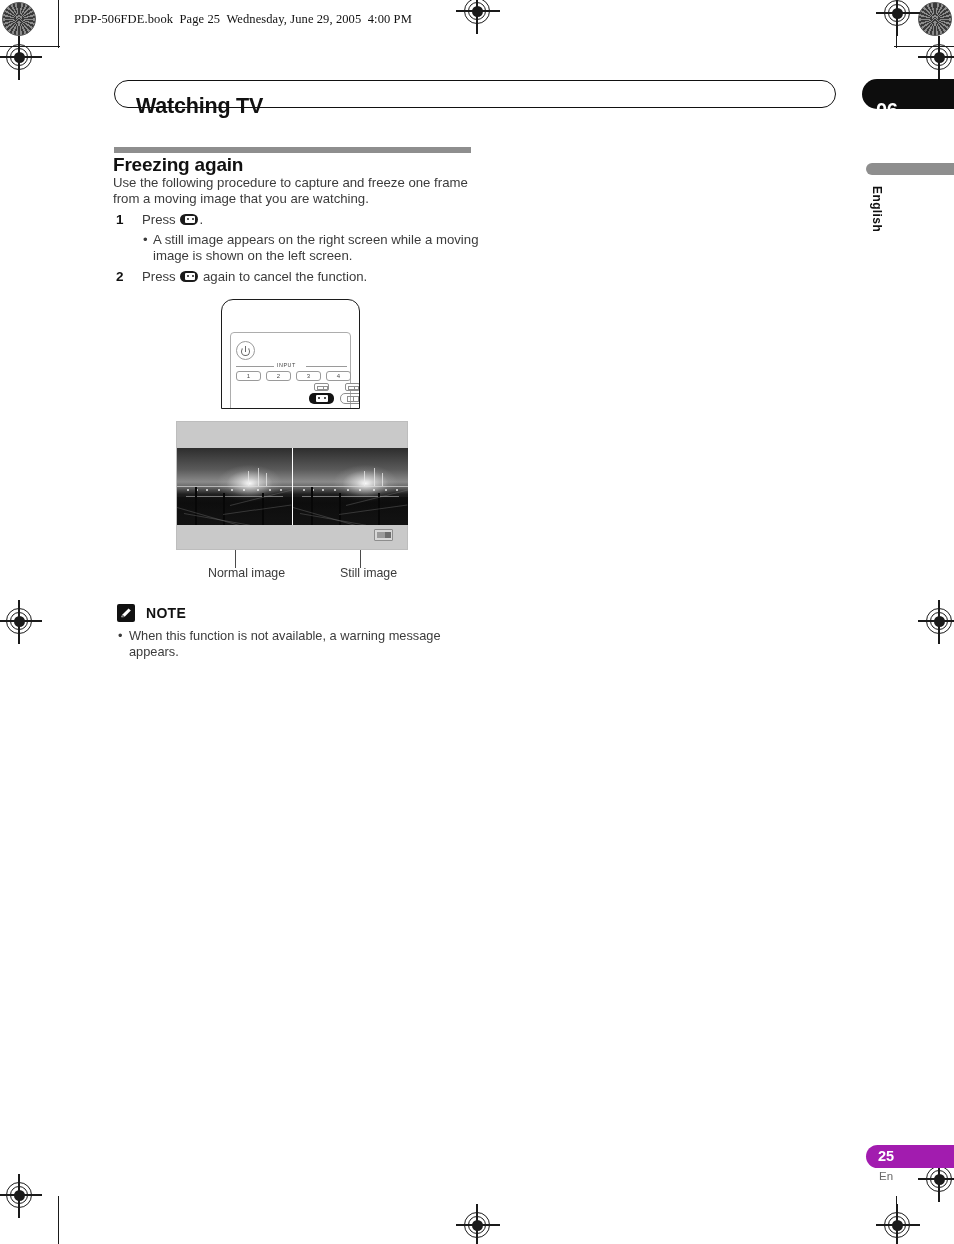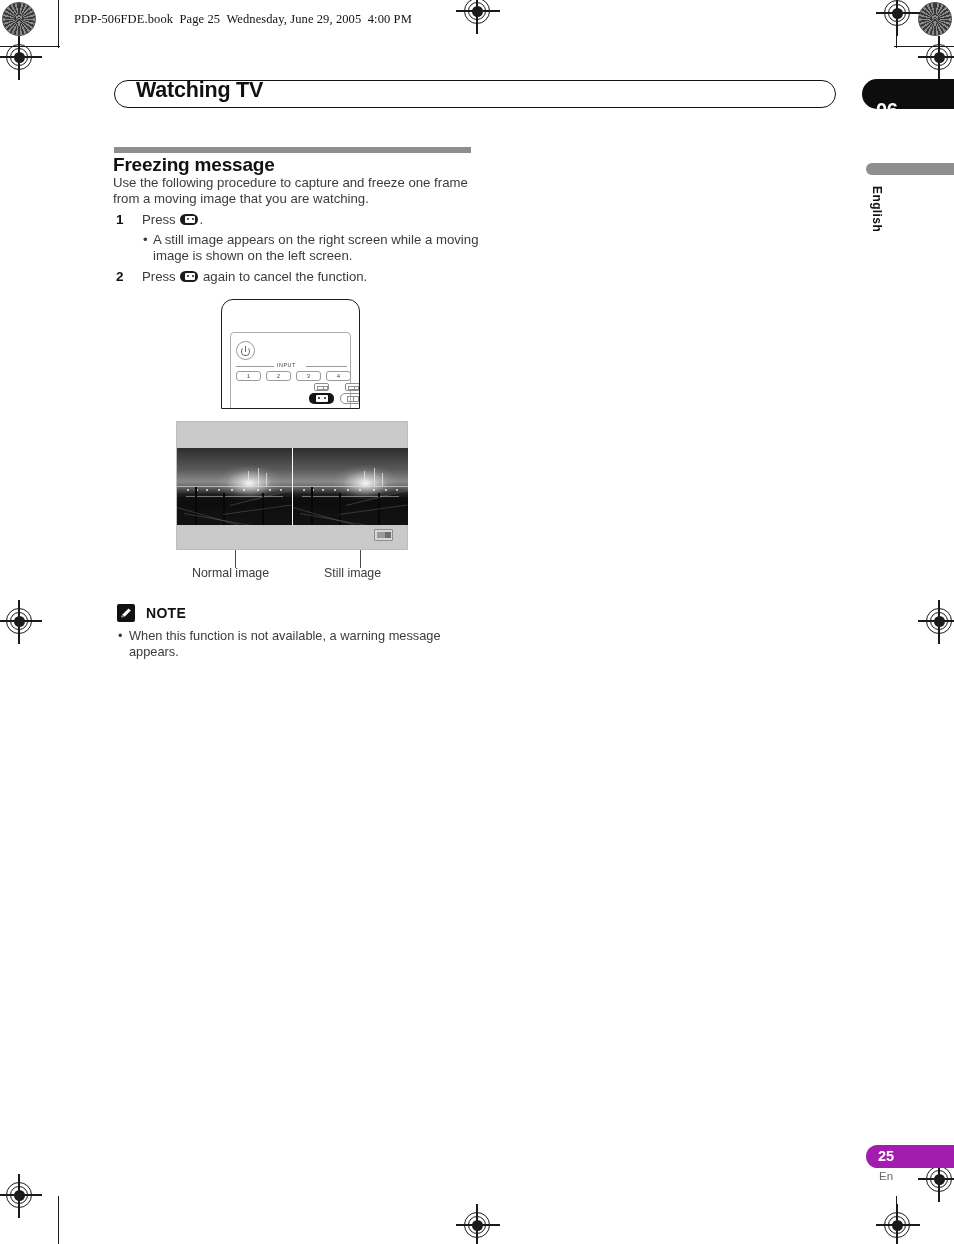--- a/index.html
+++ b/index.html
@@ -82,21 +82,21 @@
     position: absolute;
     left: 114px; top: 80px;
     width: 722px; height: 28px;
     border: 1.4px solid #111;
     border-radius: 14px;
     box-sizing: border-box;
     background: #fff;
   }
   .title-text {
     position: absolute;
-    left: 136px; top: 77px;
+    left: 136px; top: 93px;
     font-size: 21.5px;
     font-weight: bold;
     letter-spacing: -0.2px;
     color: #111;
     line-height: 27px;
   }
   .chapter-badge {
     position: absolute;
     left: 862px; top: 79px;
     width: 100px; height: 30px;
@@ -477,20 +477,21 @@
   .leader {
     position: absolute;
     width: 1px;
     background: #4a4a4a;
   }
   .caption {
     position: absolute;
     font-size: 12.4px;
     color: #3b3b3b;
     white-space: nowrap;
+    margin-left: 16px;
   }
 
   
   .note-icon {
     position: absolute;
     left: 117px; top: 604px;
     width: 18px; height: 18px;
     background: #111;
     border-radius: 2px;
   }
@@ -601,21 +602,21 @@
   <div class="title-pill"></div>
   <div class="title-text">Watching TV</div>
   <div class="chapter-badge">
     <span>06</span>
   </div>
 
   <div class="lang-bar"></div>
   <div class="lang-text">English</div>
 
   <div class="rule"></div>
-  <div class="h2">Freezing message</div>
+  <div class="h2">Freezing again</div>
   <div class="intro">Use the following procedure to capture and freeze one frame from a moving image that you are watching.</div>
 
   <div class="step-num" style="left:116px; top:212px;">1</div>
   <div class="step" style="left:142px; top:212px;">
     <span>Press </span><span class="btn-glyph"><i></i></span><span>.</span>
   </div>
   <div class="bullet-dot" style="left:143px; top:232px;">•</div>
   <div class="bullet-item" style="left:153px; top:232px;">A still image appears on the right screen while a moving image is shown on the left screen.</div>
 
   <div class="step-num" style="left:116px; top:269px;">2</div>

